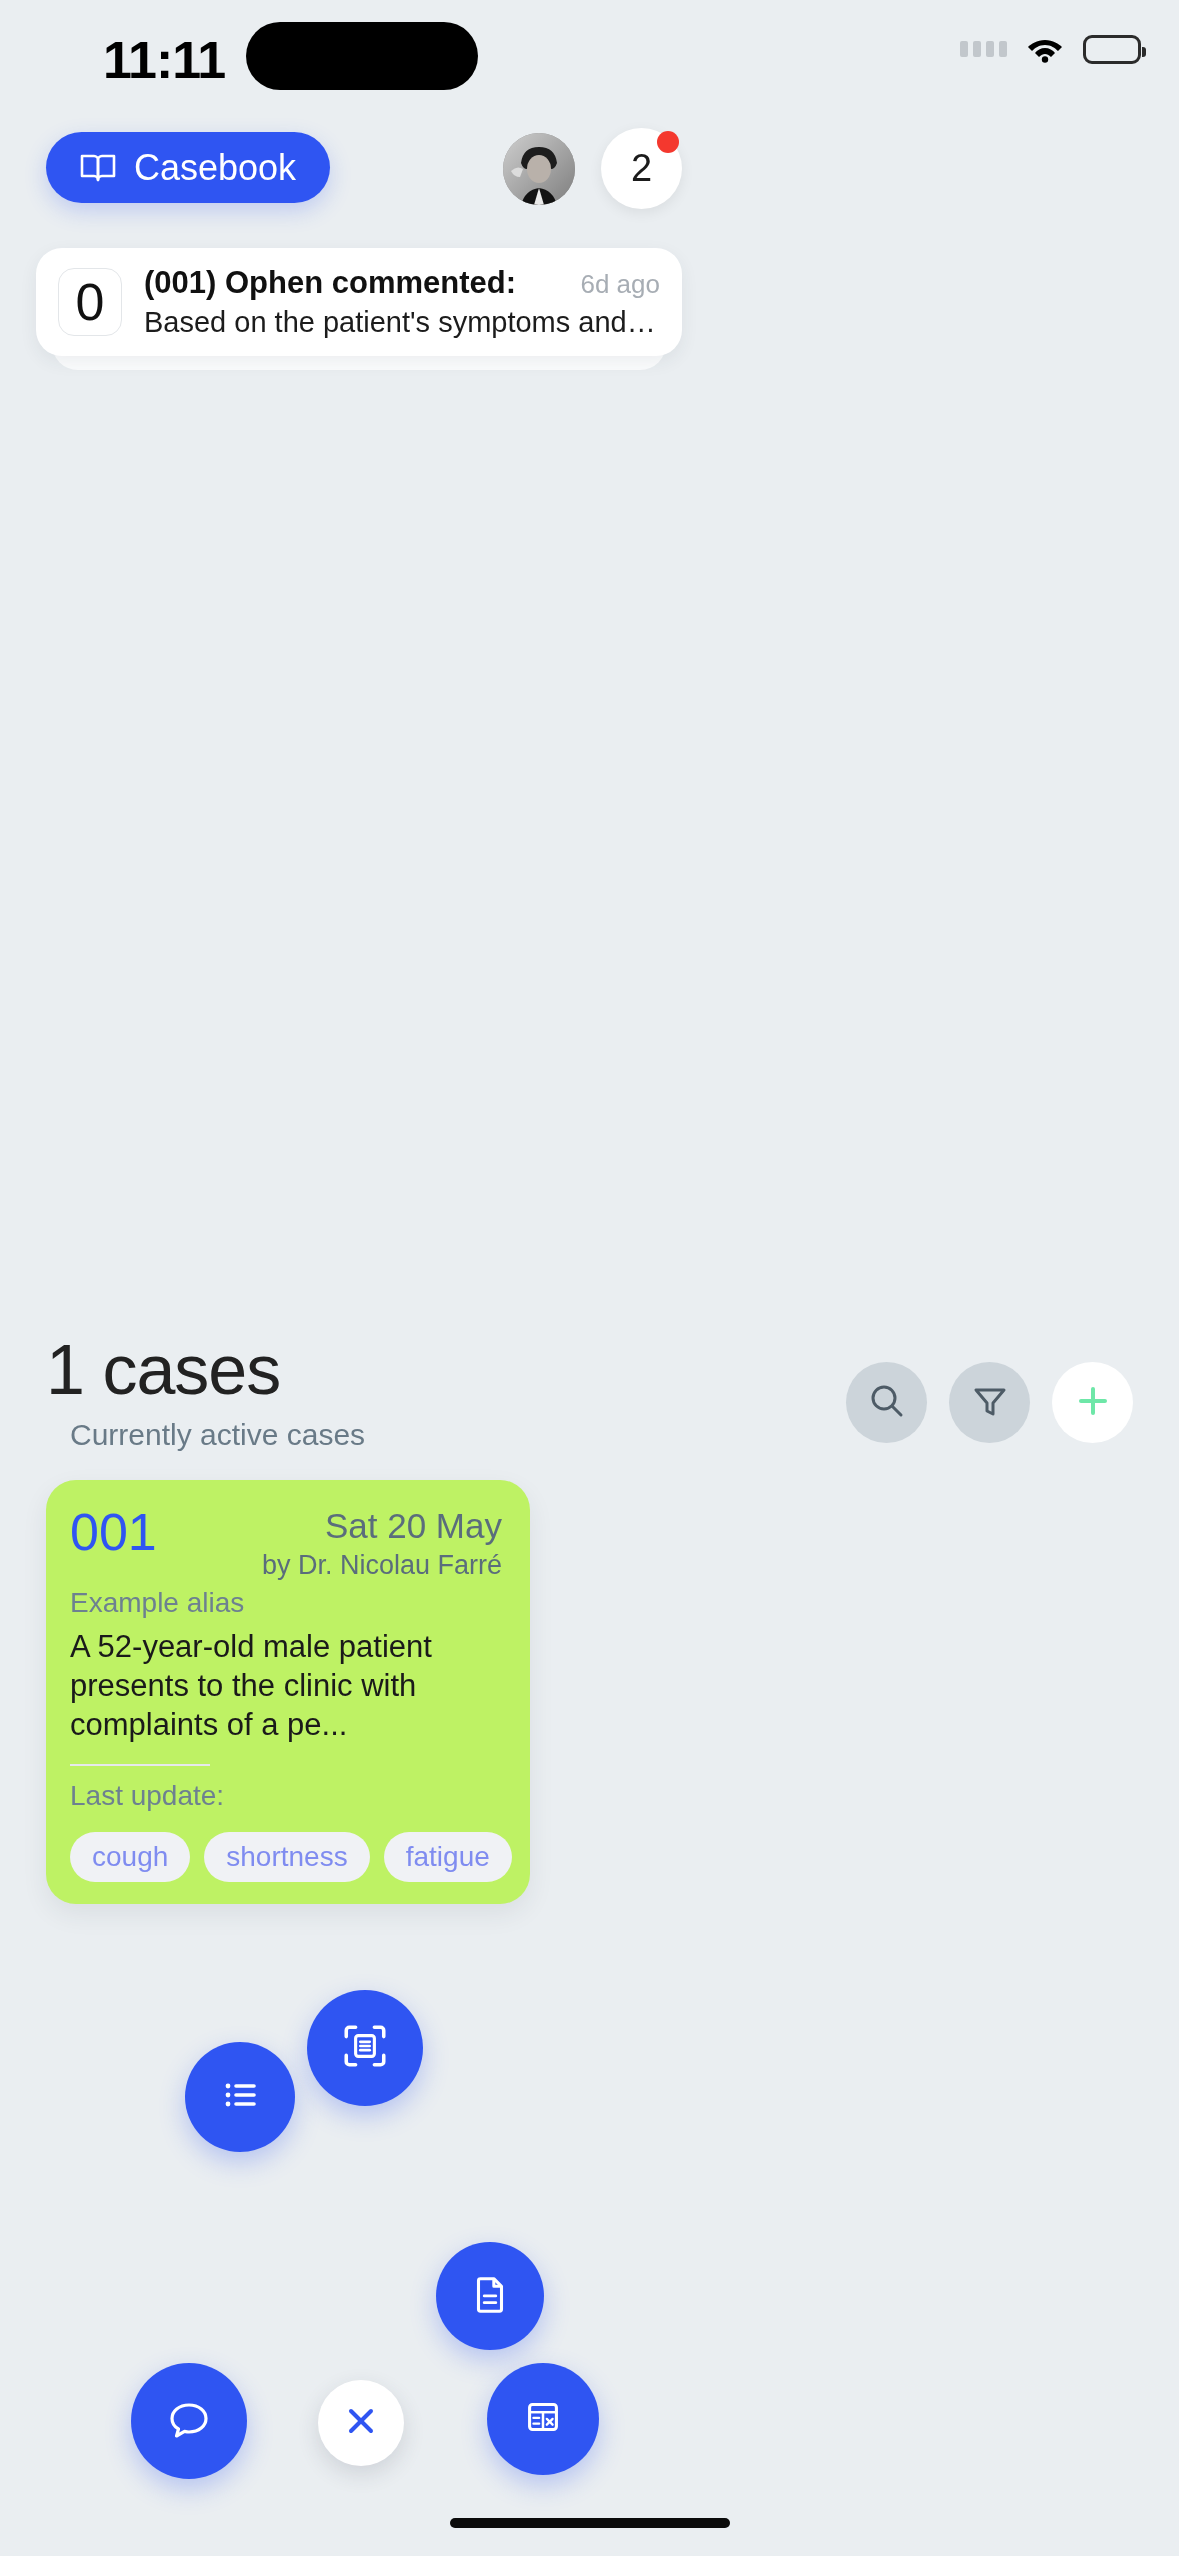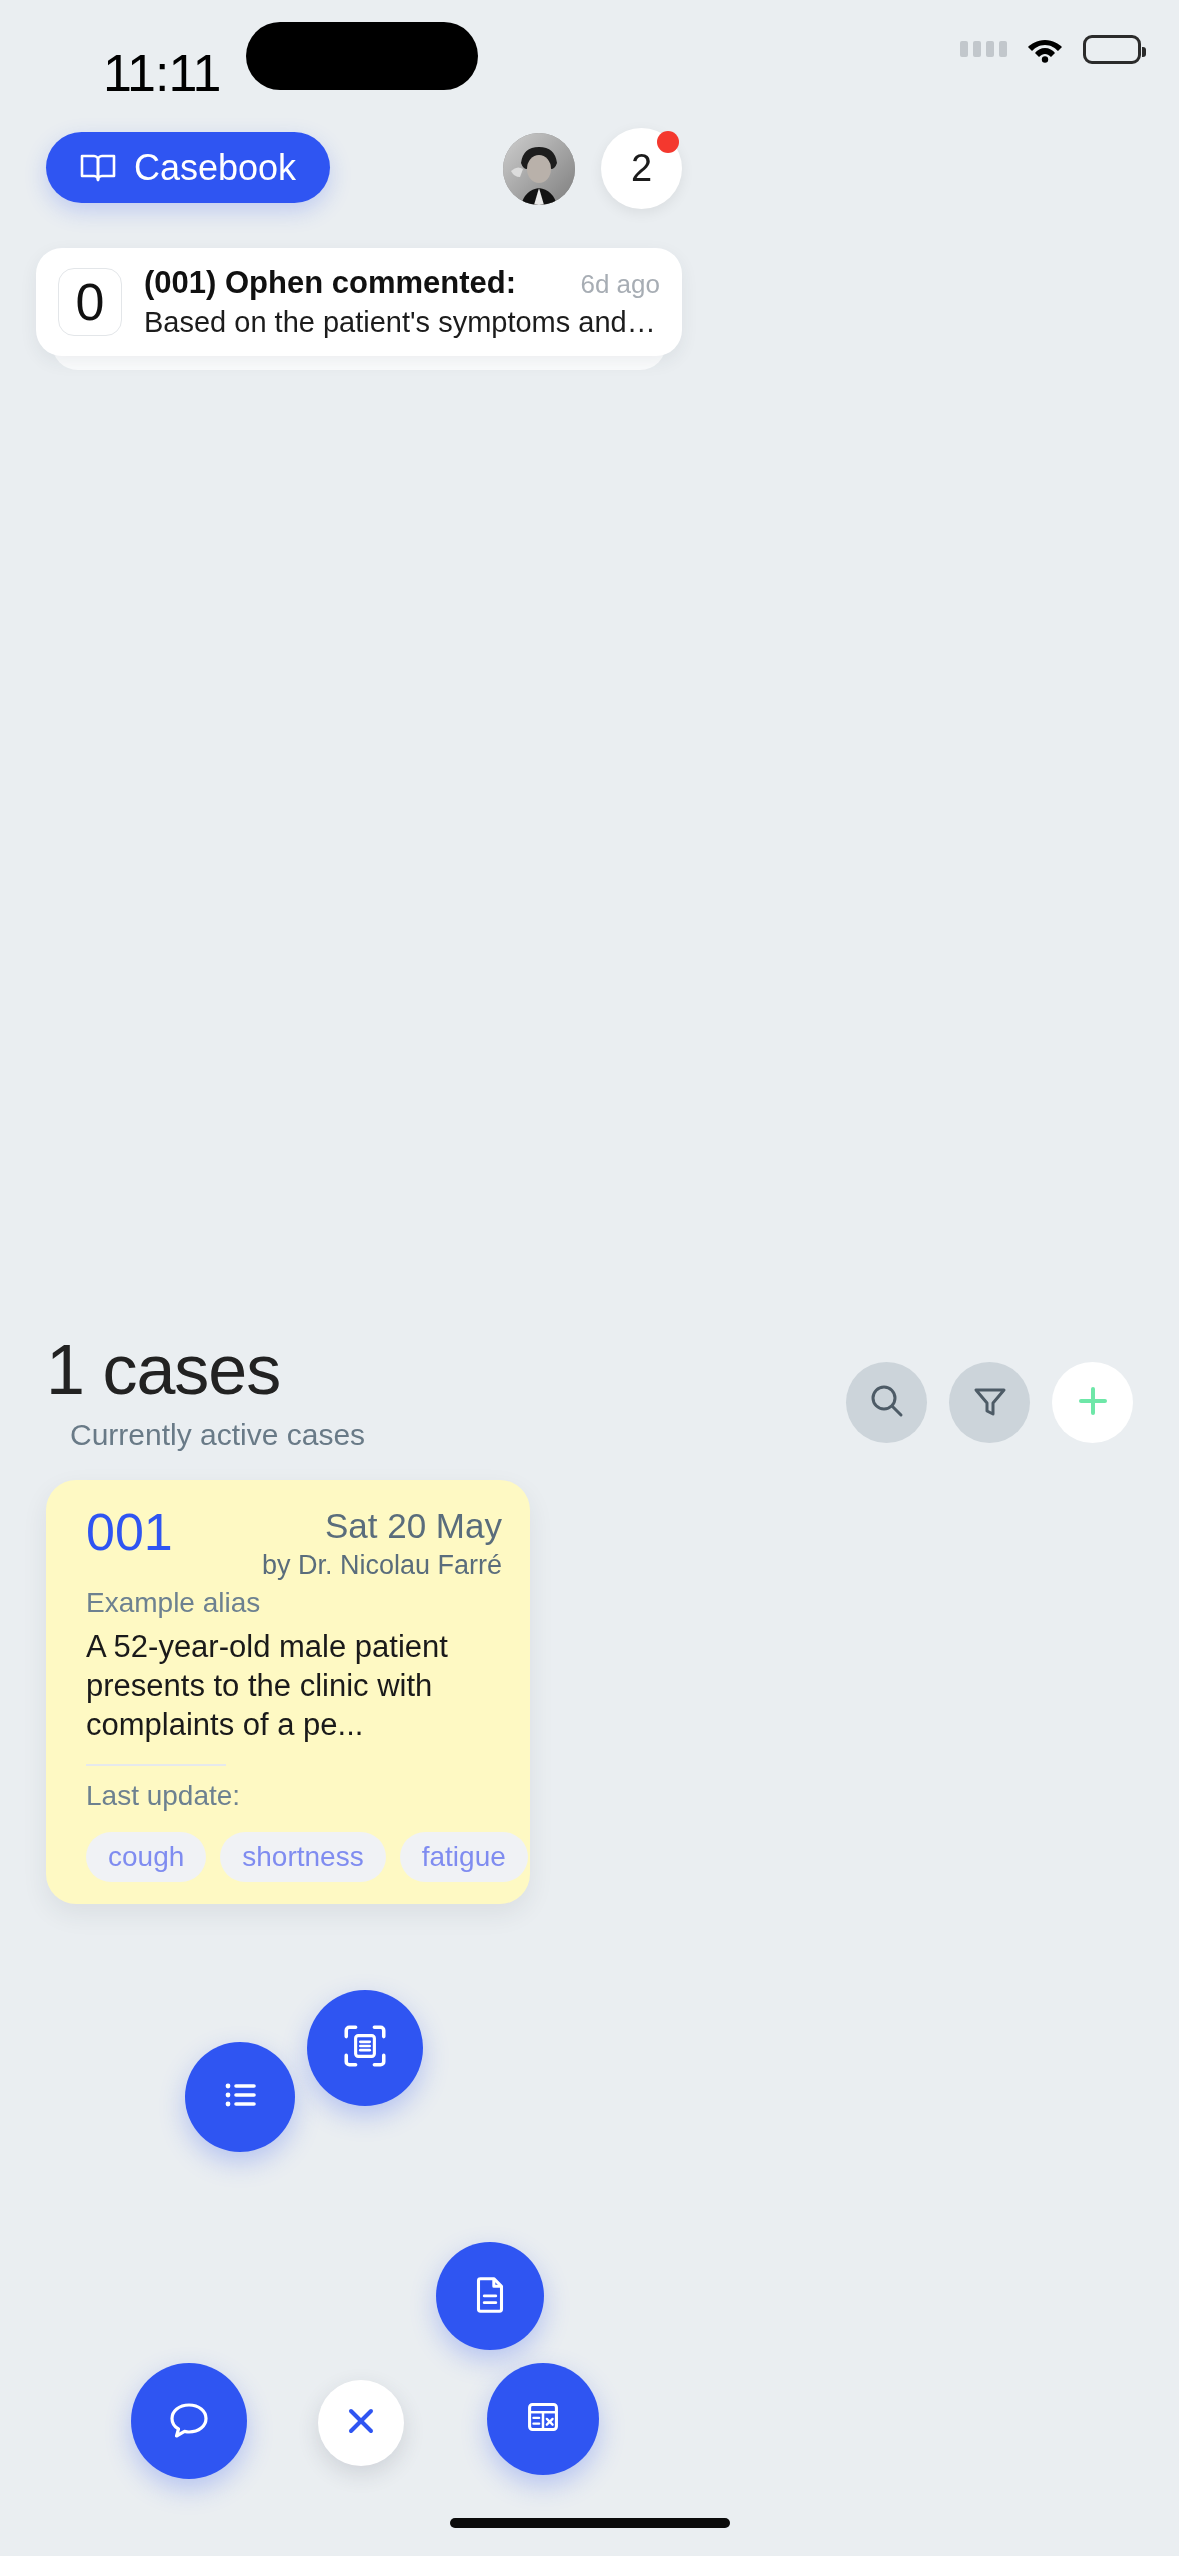--- a/index.html
+++ b/index.html
@@ -7,22 +7,22 @@
     width:1179px; height:2556px;
     background:#eaeef1;
     font-family:"Liberation Sans", sans-serif;
     overflow:hidden;
   }
   #phone { position:relative; width:1179px; height:2556px; background:#eaeef1; }
 
   
   .statusbar { position:absolute; top:0; left:0; width:1179px; height:150px; }
   .sb-time {
-    position:absolute; left:103px; top:43px; width:180px;
-    font-size:52px; font-weight:400; color:#000; letter-spacing:-1px;
+    position:absolute; left:103px; top:30px; width:180px;
+    font-size:52px; font-weight:700; color:#000; letter-spacing:-1px;
   }
   .island {
     position:absolute; left:246px; top:22px; width:232px; height:68px;
     background:#000; border-radius:40px;
   }
   .sb-right { position:absolute; right:38px; top:34px; display:flex; align-items:center; gap:18px; }
   .sig-dots { display:flex; gap:5px; align-items:flex-end; }
   .sig-dots i { display:block; width:8px; height:16px; background:#c2c7cc; border-radius:2px; }
   .wifi { width:40px; height:30px; position:relative; }
   .batt { width:58px; height:29px; border:3px solid #2b2b2b; border-radius:9px; position:relative; padding:3px; }
@@ -97,21 +97,21 @@
   .circ-white { background:#fff; }
 
   
   .case-wrap { position:absolute; left:46px; top:1480px; width:484px; }
   .case-shadow {
     position:absolute; left:8px; top:10px; width:468px; height:330px;
     background:#fafbfc; border-radius:30px;
   }
   .case-card {
     position:relative; width:484px; min-height:332px;
-    background:#fef9c3; border-radius:30px; padding:26px 28px 22px 40px;
+    background:#bef264; border-radius:30px; padding:26px 28px 22px 24px;
     box-shadow:0 10px 26px rgba(40,50,70,.08);
   }
   .case-top { display:flex; justify-content:space-between; align-items:flex-start; }
   .case-id { font-size:52px; color:#2f55f2; font-weight:400; line-height:1; }
   .case-meta { text-align:right; }
   .case-date { font-size:35px; color:#5a6d7c; }
   .case-author { font-size:27px; color:#5a6d7c; margin-top:4px; }
   .case-alias { font-size:28px; color:#6d8190; margin-top:6px; }
   .case-desc { font-size:31px; color:#1a1a1a; line-height:1.26; margin-top:8px; }
   .case-divider { width:140px; height:2px; background:#e6e9ec; margin:20px 0 14px 0; }

